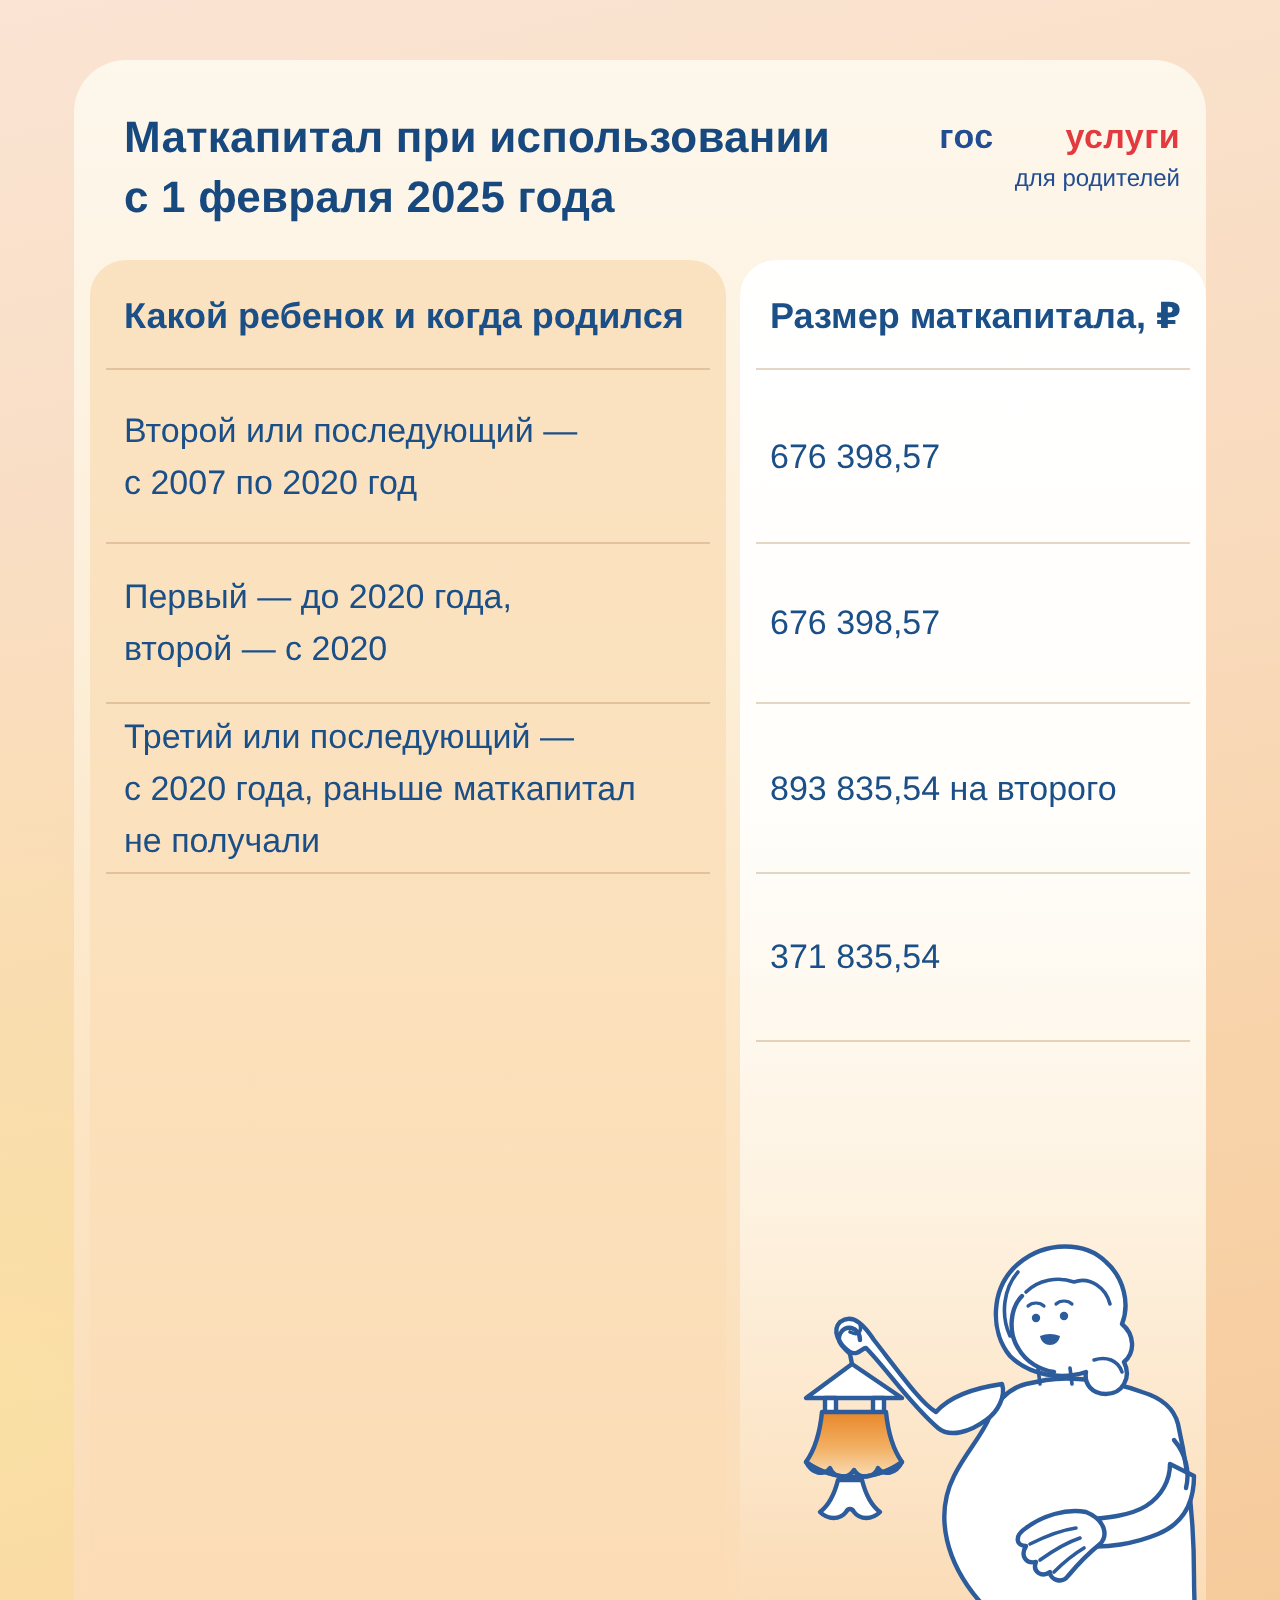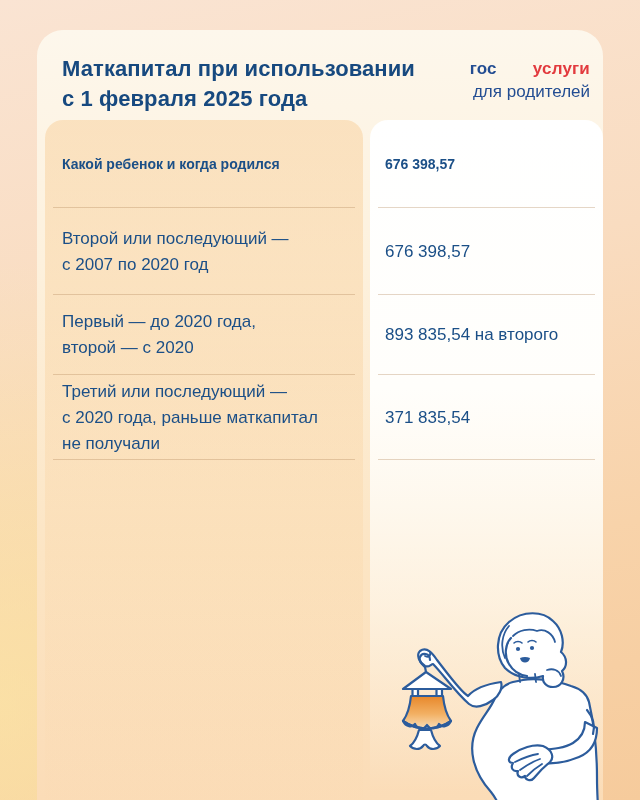--- a/index.html
+++ b/index.html
@@ -13,32 +13,32 @@
     position:absolute; inset:0;
     background:radial-gradient(ellipse at 0% 88%, rgba(252,233,164,0.6), rgba(252,233,164,0) 45%);
     pointer-events:none;
   }
   .card {
     position:absolute; left:37px; right:37px; top:30px; bottom:0;
     border-radius:26px 26px 0 0;
     background:linear-gradient(180deg,#fdf7ec 0%, #fdf1dd 30%, #fce5c4 68%, #fbdcb7 100%);
     overflow:hidden;
   }
-  .card-header { position:relative; height:90px; }
+  .card-header { position:relative; height:100px; }
   .title {
     position:absolute; left:25px; top:24px;
     font-size:22px; font-weight:700; line-height:30px;
     color:#17497f; letter-spacing:0.1px;
     white-space:pre-line;
   }
   .logo { position:absolute; right:13px; top:29px; text-align:right; }
   .logo-word { font-size:17px; font-weight:700; letter-spacing:0.2px; }
   .logo-gos { color:#234d92;margin-top:16px; }
   .logo-uslugi { color:#e23a3e;margin-left:36px; }
-  .logo-sub { font-size:17px; color:#234d92; margin-top:3px; }
+  .logo-sub { font-size:12px; color:#234d92; margin-top:3px; }
   .table-area { position:relative; height:702px; }
   .col {
     position:absolute; top:0; bottom:0;
     border-radius:18px 18px 0 0;
     display:flex; flex-direction:column;
   }
   .col-left {
     left:8px; width:318px;
     background:linear-gradient(180deg, rgba(247,199,138,0.42) 0%, rgba(247,199,138,0.30) 35%, rgba(247,199,138,0.12) 70%, rgba(247,199,138,0) 100%);
   }
@@ -47,21 +47,21 @@
     background:linear-gradient(180deg, #ffffff 0%, #fffefb 38%, rgba(255,253,248,0.55) 68%, rgba(255,253,248,0) 96%);
   }
   .cell {
     position:relative;
     display:flex; flex-direction:column; justify-content:center;
     font-size:17px; line-height:26px; color:#1b4f87;
     white-space:pre-line;
   }
   .col-left .cell { padding:0 14px 0 17px; }
   .col-right .cell { padding:0 8px 0 15px; }
-  .cell:nth-child(1){ height:88px; font-weight:700; font-size:14px; }
+  .cell:nth-child(1){ height:55px; font-weight:700; font-size:18px; }
   .cell:nth-child(2){ height:87px; }
   .cell:nth-child(3){ height:80px; }
   .cell:nth-child(4){ height:85px; }
   .cell:nth-child(5){ height:84px; }
   .cell:nth-child(6){ height:128px; }
   .cell:nth-child(-n+5)::after {
     content:""; position:absolute; left:8px; right:8px; bottom:0; height:1px;
     background:rgba(178,136,90,0.34);
   }
   .illustration {
@@ -91,20 +91,21 @@
       <div class="cell">Какой ребенок и когда родился</div>
         <div class="cell">Второй или последующий —
 с 2007 по 2020 год</div>
         <div class="cell">Первый — до 2020 года,
 второй — с 2020</div>
         <div class="cell">Третий или последующий —
 с 2020 года, раньше маткапитал
 не получали</div>
       </div>
     <div class="col col-right">
+      <div class="cell">Размер маткапитала, ₽</div>
     <div class="cell">676 398,57</div>
         <div class="cell">676 398,57</div>
         <div class="cell">893 835,54 на второго</div>
         <div class="cell">371 835,54</div>
       </div>
 
     <svg class="illustration" viewBox="0 0 230 222" xmlns="http://www.w3.org/2000/svg">
       <defs>
         <linearGradient id="dressGrad" x1="0" y1="0" x2="0" y2="1">
           <stop offset="0" stop-color="#e8872a"></stop>

